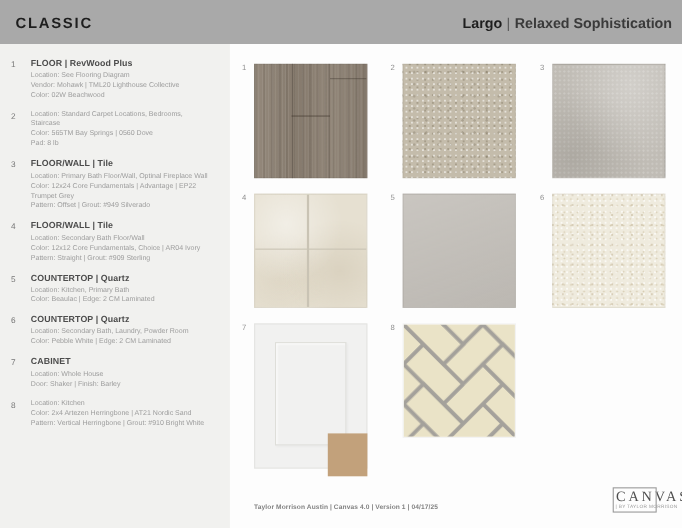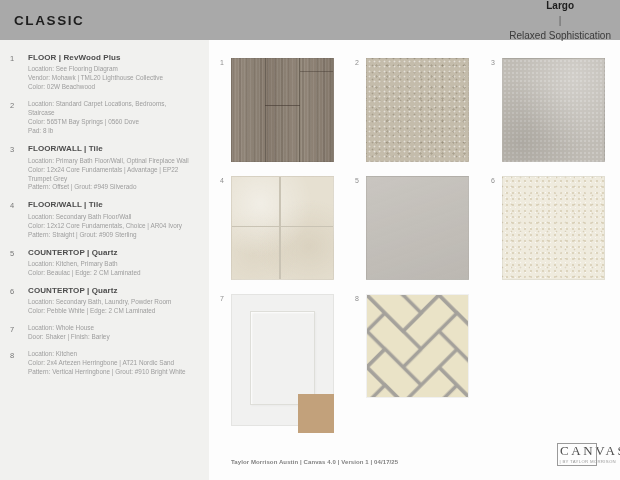--- a/index.html
+++ b/index.html
@@ -19,24 +19,24 @@
   
   .header{
     position:absolute;left:0;top:0;width:620px;height:40px;
     background:var(--header_bg);
     display:flex;align-items:center;justify-content:space-between;
     padding:0 9px 0 14px;
   }
   .header .collection{
     font-size:13.5px;font-weight:700;letter-spacing:1.6px;color:var(--header_text);
   }
-  .header .right{display:flex;align-items:center;gap:4px;font-size:10px;flex-direction:column;}
+  .header .right{display:flex;align-items:center;gap:4px;font-size:13px;}
   .header .package{font-weight:700;color:var(--header_text);}
   .header .divider{color:#5a5a5a;font-weight:400;}
-  .header .style-name{color:#3a3a3a;font-weight:400;}
+  .header .style-name{color:#3a3a3a;font-weight:700;}
   
   .spec-panel{
     position:absolute;left:0;top:40px;width:209px;height:440px;
     background:var(--panel_bg);
     padding:13px 8px 0 10px;
   }
   .spec-item{display:grid;grid-template-columns:18px 1fr;margin-bottom:8px;}
   .spec-num{font-size:7.5px;color:#777;padding-top:1px;}
   .spec-body{}
   .spec-title{
@@ -215,20 +215,21 @@
       <div>
             <div class="spec-detail">Location: Secondary Bath, Laundry, Powder Room</div>
             <div class="spec-detail">Color: Pebble White | Edge: 2 CM Laminated</div>
           </div>
     </div>
   </div>
 
   <div class="spec-item">
     <div class="spec-num">7</div>
     <div class="spec-body">
+      <div class="spec-title">CABINET</div>
       <div>
             <div class="spec-detail">Location: Whole House</div>
             <div class="spec-detail">Door: Shaker | Finish: Barley</div>
           </div>
     </div>
   </div>
 
   <div class="spec-item">
     <div class="spec-num">8</div>
     <div class="spec-body">

